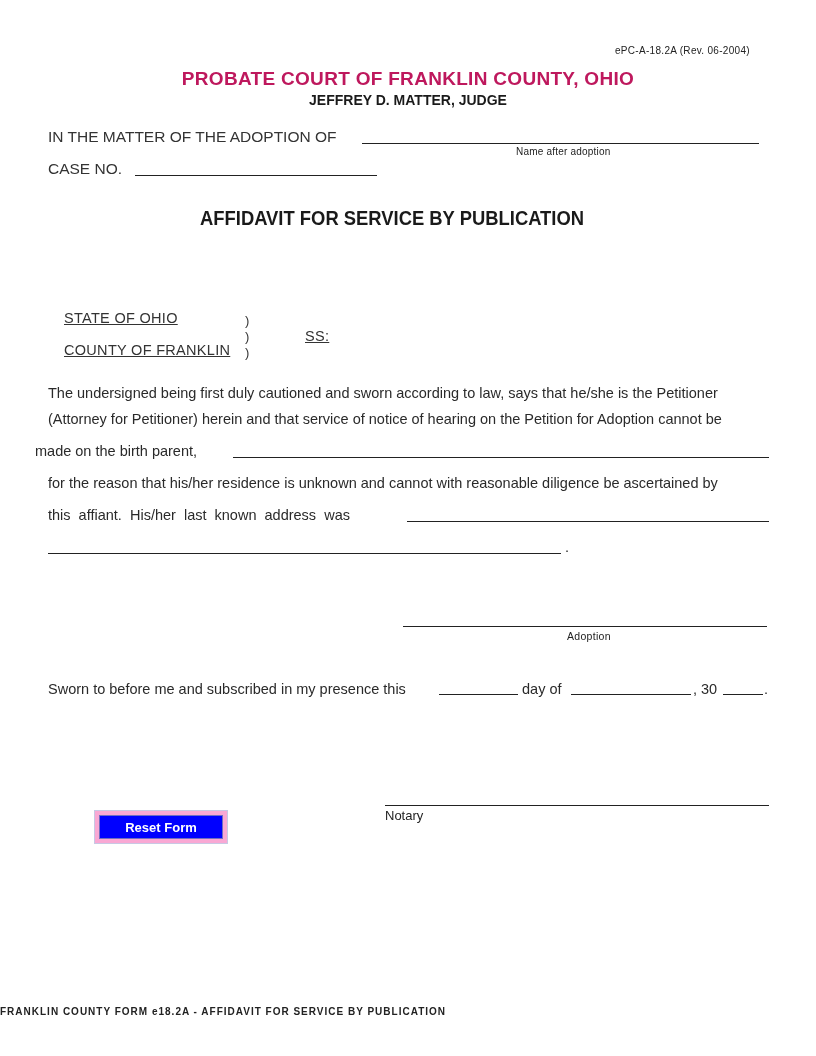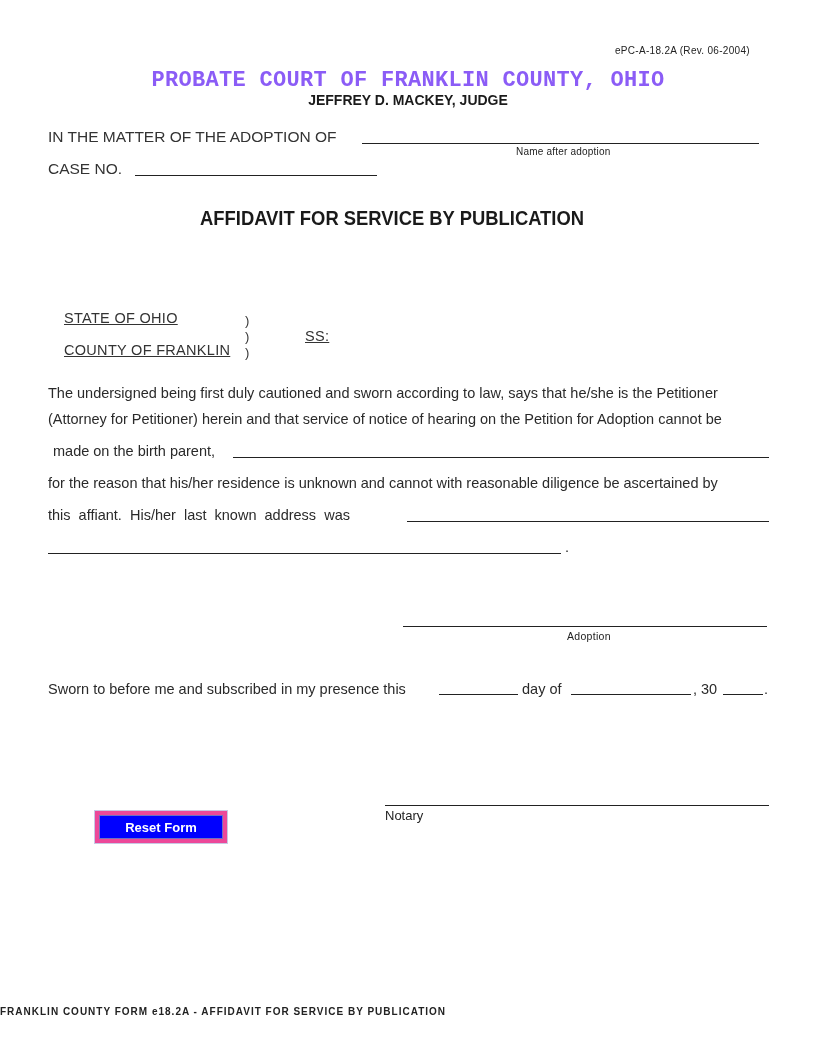--- a/index.html
+++ b/index.html
@@ -3,65 +3,65 @@
 <meta charset="utf-8">
 <style>
   html, body { margin: 0; padding: 0; background: #ffffff; }
   body { width: 816px; height: 1056px; position: relative; overflow: hidden;
          font-family: "Liberation Sans", "DejaVu Sans", sans-serif; color: #1a1a1a; }
   .abs { position: absolute; white-space: nowrap; }
   .line-field { position: absolute; height: 14px; border: none; border-bottom: 1px solid #222;
                 background: transparent; outline: none; padding: 0; margin: 0;
                 font-family: "Liberation Sans", sans-serif; font-size: 13px; }
   .form-id { font-size: 10px; letter-spacing: 0.3px; color: #222; }
-  .court { font-size: 22px; font-weight: bold; letter-spacing: 0.3px; color: #8b5cf6; font-family: Liberation Mono, monospace; }
+  .court { font-size: 19px; font-weight: bold; letter-spacing: 0.3px; color: #be185d; }
   .judge { font-size: 14px; font-weight: bold; color: #1a1a1a; }
   .cap { font-size: 15.5px; color: #333; transform-origin: left top; }
   .hint { font-size: 10px; color: #222; letter-spacing: 0.2px; }
   .title { font-size: 20px; font-weight: bold; color: #1a1a1a; transform: scaleX(0.92); transform-origin: left top; }
   .venue { font-size: 14.5px; color: #333; letter-spacing: 0.3px; text-decoration: underline; }
   .paren { font-size: 13px; color: #333; }
   .body-text { font-size: 14.5px; color: #2a2a2a; }
   .sig-label { font-size: 10.5px; color: #222; letter-spacing: 0.3px; }
   .notary-label { font-size: 13px; color: #222; }
   .footer { font-size: 10px; font-weight: bold; letter-spacing: 1px; color: #222; }
   .reset-wrap { position: absolute; left: 94px; top: 810px; width: 134px; height: 34px;
-                border: 1px solid #c8c8e4; box-sizing: border-box; background: #ec4899; }
+                border: 1px solid #c8c8e4; box-sizing: border-box; background: #f9a8d4; }
   .reset-btn { position: absolute; left: 4px; top: 4px; width: 124px; height: 24px;
                background: #0000ff; color: #ffffff; border: 1px solid #7070c0;
                box-sizing: border-box; font-family: "Liberation Sans", sans-serif;
                font-size: 13px; font-weight: bold; cursor: pointer; padding: 0;
                display: flex; align-items: center; justify-content: center; }
 </style>
 </head>
 <body>
 
 <div class="abs form-id" style="left:615px; top:45px;">ePC-A-18.2A  (Rev.  06-2004)</div>
 <div class="abs court" style="left:0; width:816px; text-align:center; top:68px;">PROBATE COURT OF FRANKLIN COUNTY, OHIO</div>
-<div class="abs judge" style="left:0; width:816px; text-align:center; top:92px;">JEFFREY D. MACKEY, JUDGE</div>
+<div class="abs judge" style="left:0; width:816px; text-align:center; top:92px;">JEFFREY D. MATTER, JUDGE</div>
 
 <div class="abs cap" style="left:48px; top:128px;">IN THE MATTER OF THE ADOPTION OF</div>
 <input class="line-field" style="left: 362px; top: 129px; width: 397px;" value="">
 <div class="abs hint" style="left:516px; top:146px;">Name after adoption</div>
 
 <div class="abs cap" style="left:48px; top:160px;">CASE NO.</div>
 <input class="line-field" style="left: 135px; top: 161px; width: 242px;" value="">
 
 <div class="abs title" style="left:200px; top:207px;">AFFIDAVIT FOR SERVICE BY PUBLICATION</div>
 
 <div class="abs venue" style="left:64px; top:310px;">STATE OF OHIO</div>
 <div class="abs venue" style="left:64px; top:342px;">COUNTY OF FRANKLIN</div>
 <div class="abs paren" style="left:245px; top:313px;">)</div>
 <div class="abs paren" style="left:245px; top:329px;">)</div>
 <div class="abs paren" style="left:245px; top:345px;">)</div>
 <div class="abs venue" style="left:281px; top:328px;margin-left:24px;">SS:</div>
 
 <div class="abs body-text" style="left:48px; top:385px;">The undersigned being first duly cautioned and sworn according to law, says that he/she is the Petitioner</div>
 <div class="abs body-text" style="left:48px; top:411px;">(Attorney for Petitioner) herein and that service of notice of hearing on the Petition for Adoption cannot be</div>
-<div class="abs body-text" style="left:53px; top:443px;">made on the birth parent,</div>
+<div class="abs body-text" style="left:35px; top:443px;">made on the birth parent,</div>
 <input class="line-field" style="left: 233px; top: 443px; width: 536px;" value="">
 <div class="abs body-text" style="left:48px; top:475px;">for the reason that his/her residence is unknown and cannot with reasonable diligence be ascertained by</div>
 <div class="abs body-text" style="left:48px; top:507px; white-space:pre;">this  affiant.  His/her  last  known  address  was</div>
 <input class="line-field" style="left: 407px; top: 507px; width: 362px;" value="">
 <input class="line-field" style="left: 48px; top: 539px; width: 513px;" value="">
 <div class="abs body-text" style="left:565px; top:539px;">.</div>
 
 <input class="line-field" style="left: 403px; top: 612px; width: 364px;" value="">
 <div class="abs sig-label" style="left:567px; top:630px;">Adoption</div>
 

